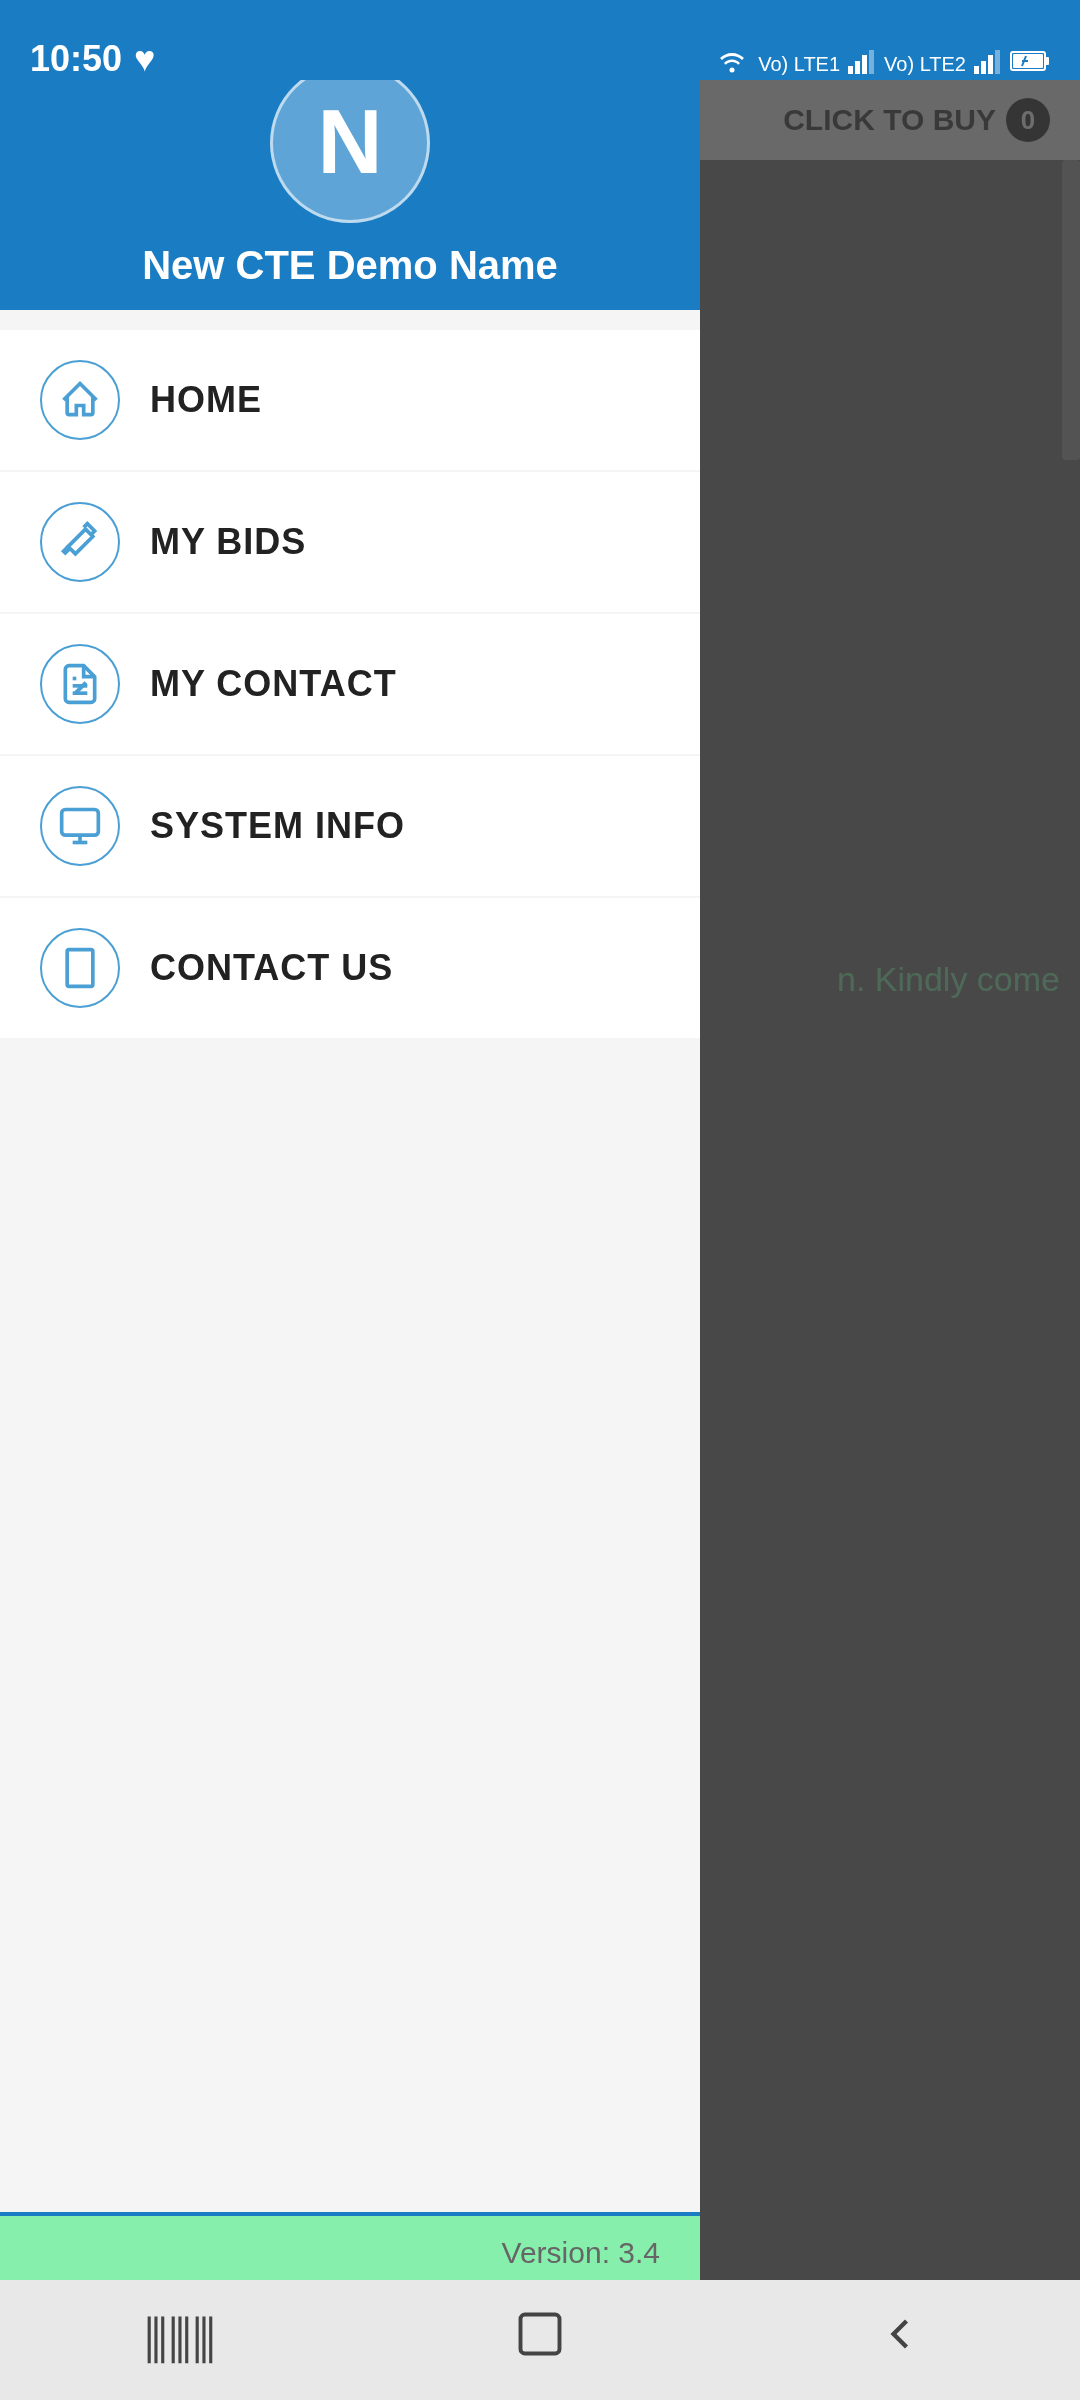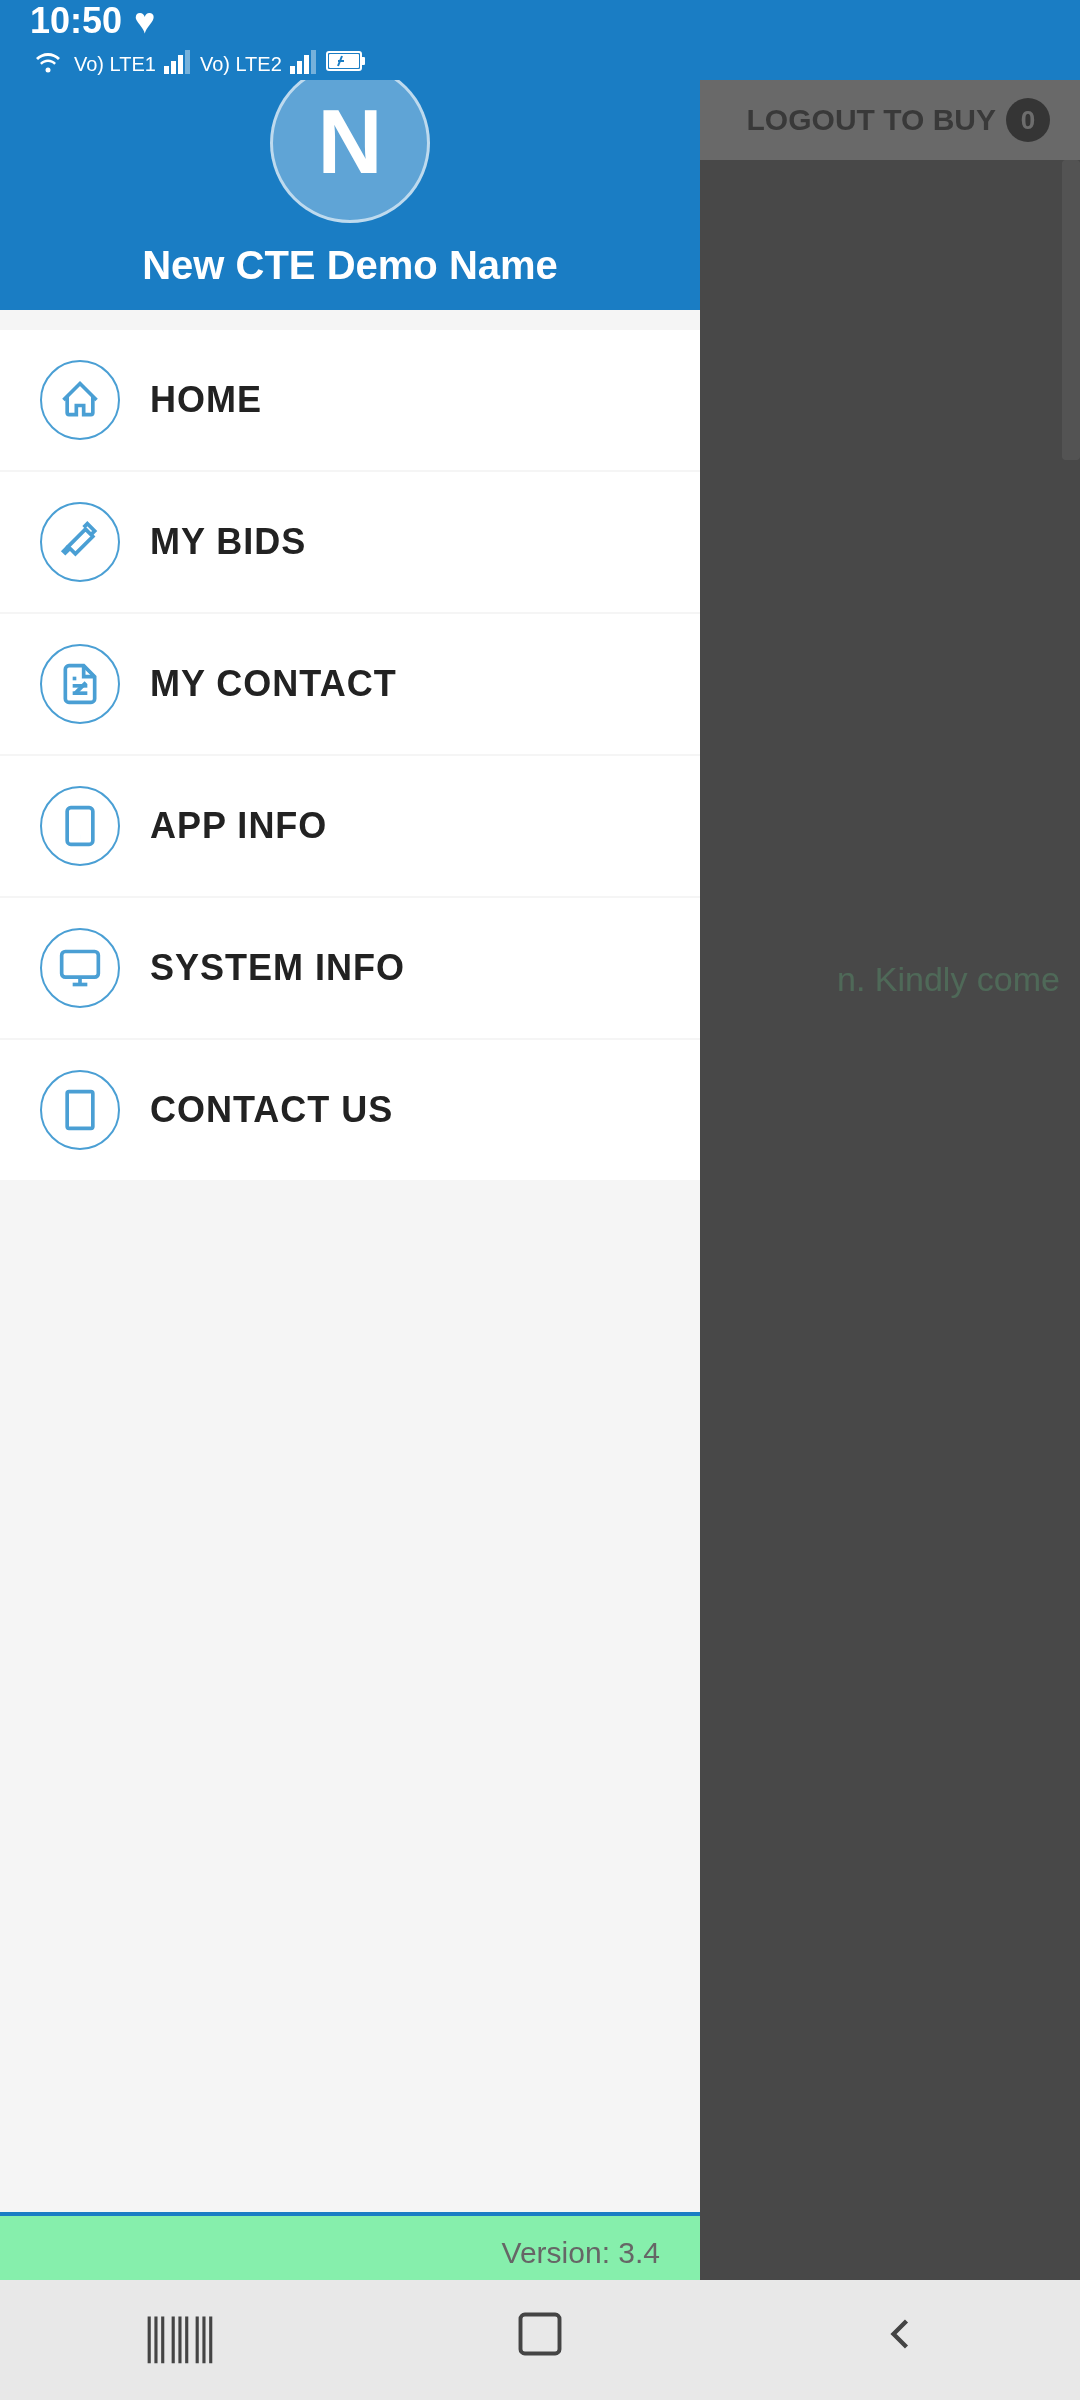--- a/index.html
+++ b/index.html
@@ -16,25 +16,24 @@
 
     
     .status-bar {
       position: absolute;
       top: 0;
       left: 0;
       width: 100%;
       height: 80px;
       background: #1a7dc4;
       display: flex;
-      align-items: flex-start;
+      align-items: flex-end;
       justify-content: space-between;
       padding: 0 30px;
       z-index: 100;
-      flex-direction: column;
     }
 
     .status-time {
       color: white;
       font-size: 36px;
       font-weight: bold;
       display: flex;
       align-items: center;
       gap: 12px;
     }
@@ -333,21 +332,21 @@
     </span>
   </div>
 </div>
 
 <div class="app-background">
   <div class="app-bg-header">
     <span style="color:white;font-size:58px;">🔍</span>
   </div>
   <div class="click-to-buy-bar">
     <div class="click-to-buy-text">
-      <span>LOGOUT TO BUY</span>
+      <span>CLICK TO BUY</span>
       <div class="badge">
         <span>0</span>
       </div>
     </div>
   </div>
   <div class="scrollbar"></div>
   <div class="bg-text-snippet">
     <span>n. Kindly come</span>
   </div>
 </div>
@@ -393,29 +392,20 @@
           <polyline points="14,2 14,8 20,8"></polyline>
           <line x1="16" y1="13" x2="8" y2="13"></line>
           <line x1="16" y1="17" x2="8" y2="17"></line>
           <line x1="10" y1="9" x2="8" y2="9"></line>
           <path d="M10 18l2-2 4-4-1.5-1.5-4 4-2 2v1.5H10z" stroke="none" fill="#4a9fd4"></path>
         </svg>
       </div>
       <span class="menu-label">MY CONTACT</span>
     </div>
 
-    <div class="menu-item">
-      <div class="menu-icon-circle">
-        <svg class="icon-svg" viewBox="0 0 24 24" stroke="#4a9fd4" fill="none" stroke-width="1.8">
-          <rect x="5" y="2" width="14" height="20" rx="2" ry="2"></rect>
-          <line x1="12" y1="18" x2="12.01" y2="18" stroke-width="2.5"></line>
-        </svg>
-      </div>
-      <span class="menu-label">APP INFO</span>
-    </div>
 
     <div class="menu-item">
       <div class="menu-icon-circle">
         <svg class="icon-svg" viewBox="0 0 24 24" stroke="#4a9fd4" fill="none" stroke-width="1.8">
           <rect x="2" y="3" width="20" height="14" rx="2" ry="2"></rect>
           <line x1="8" y1="21" x2="16" y2="21"></line>
           <line x1="12" y1="17" x2="12" y2="21"></line>
         </svg>
       </div>
       <span class="menu-label">SYSTEM INFO</span>

